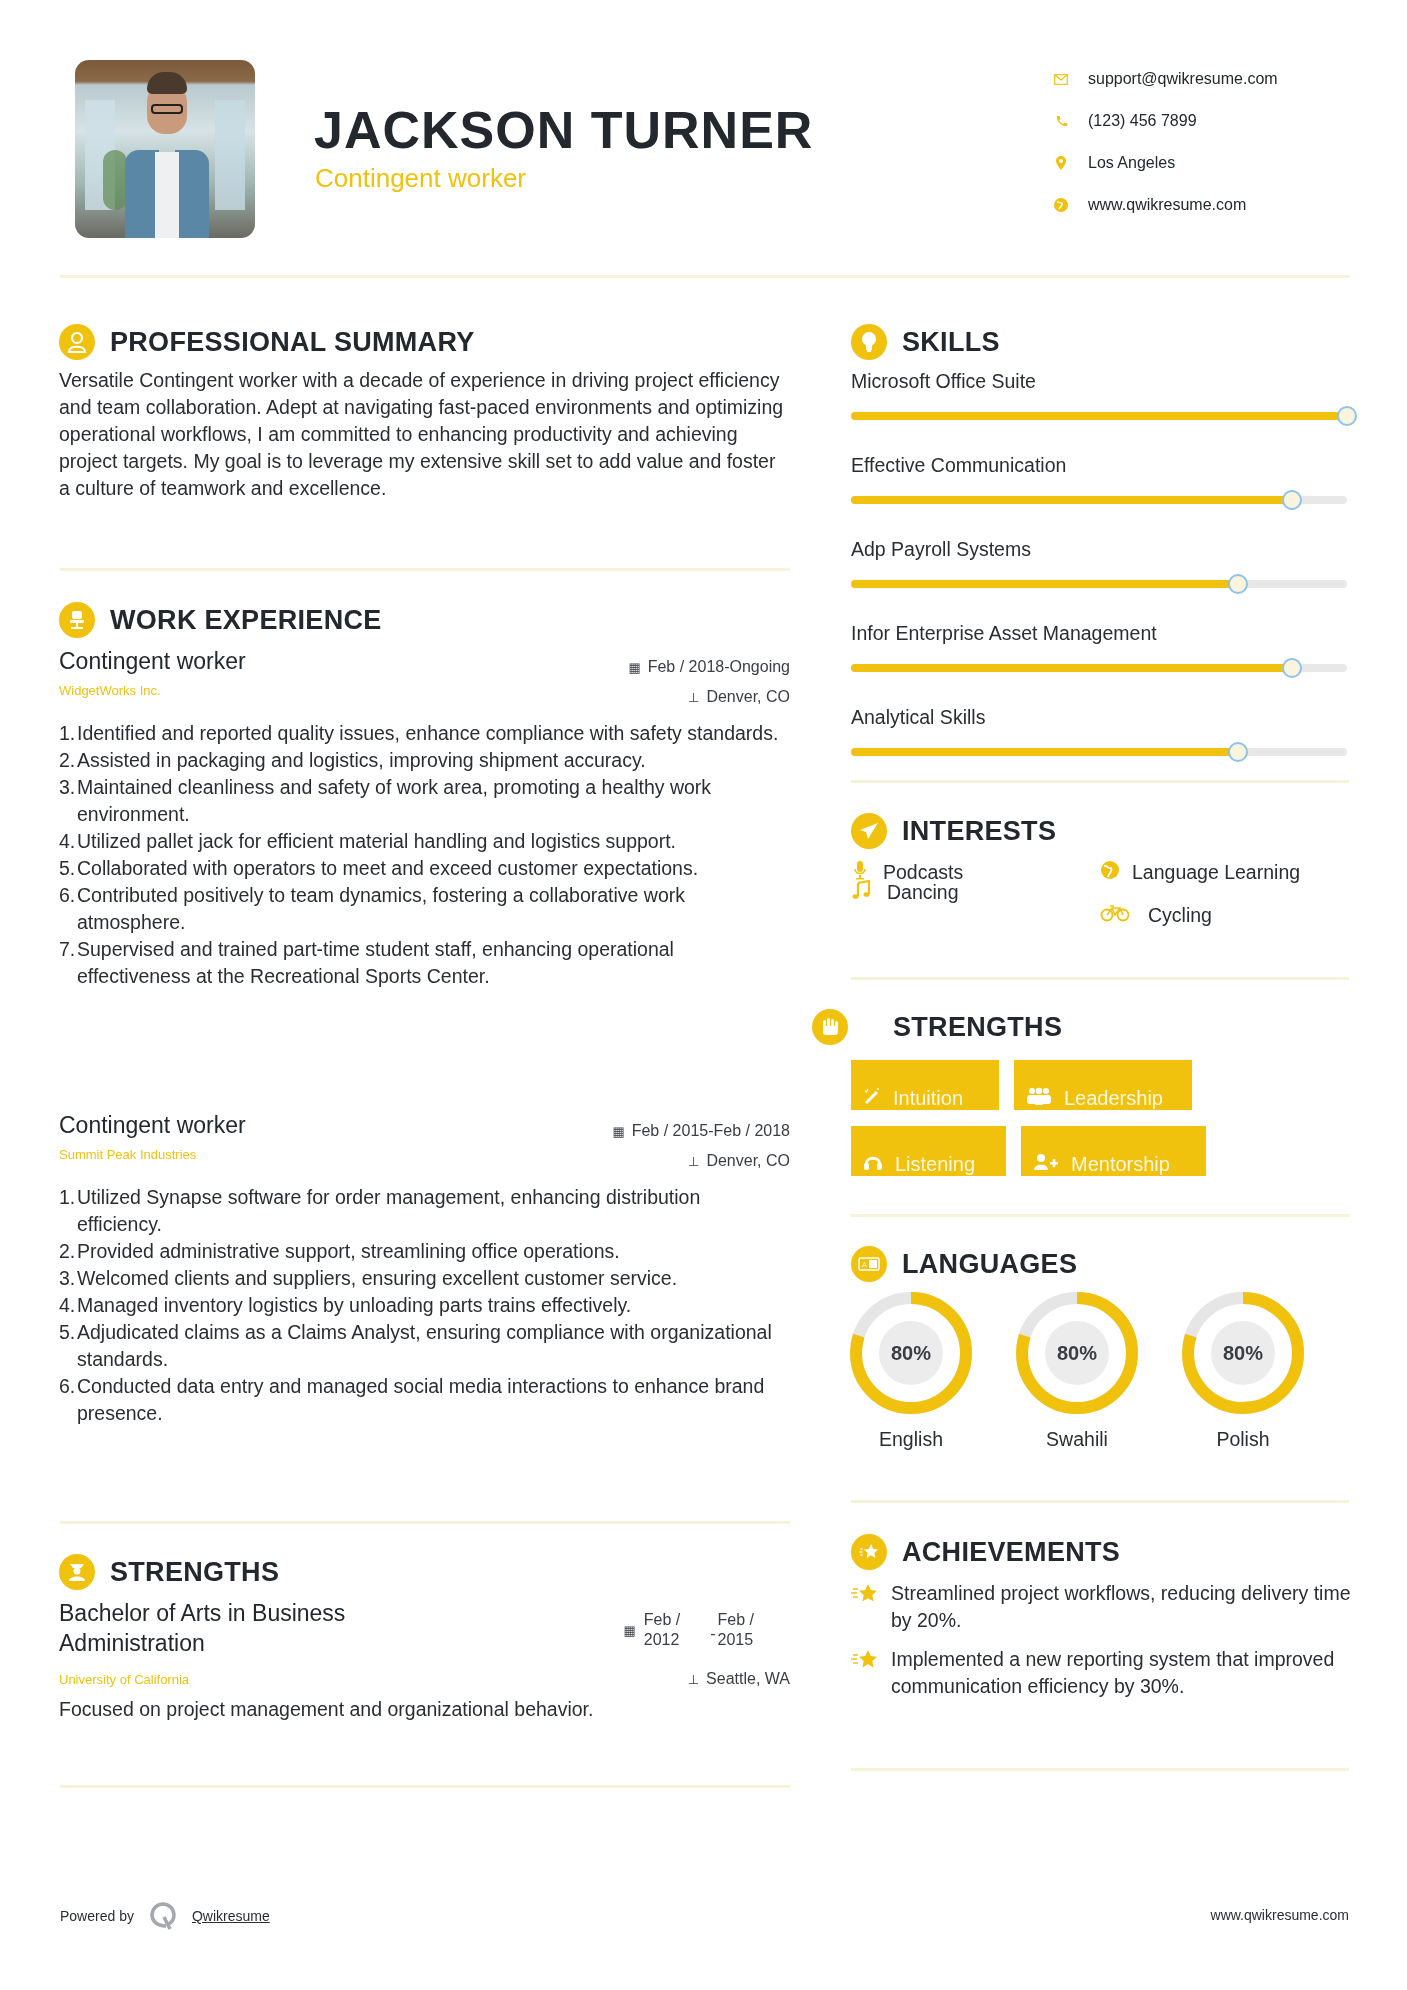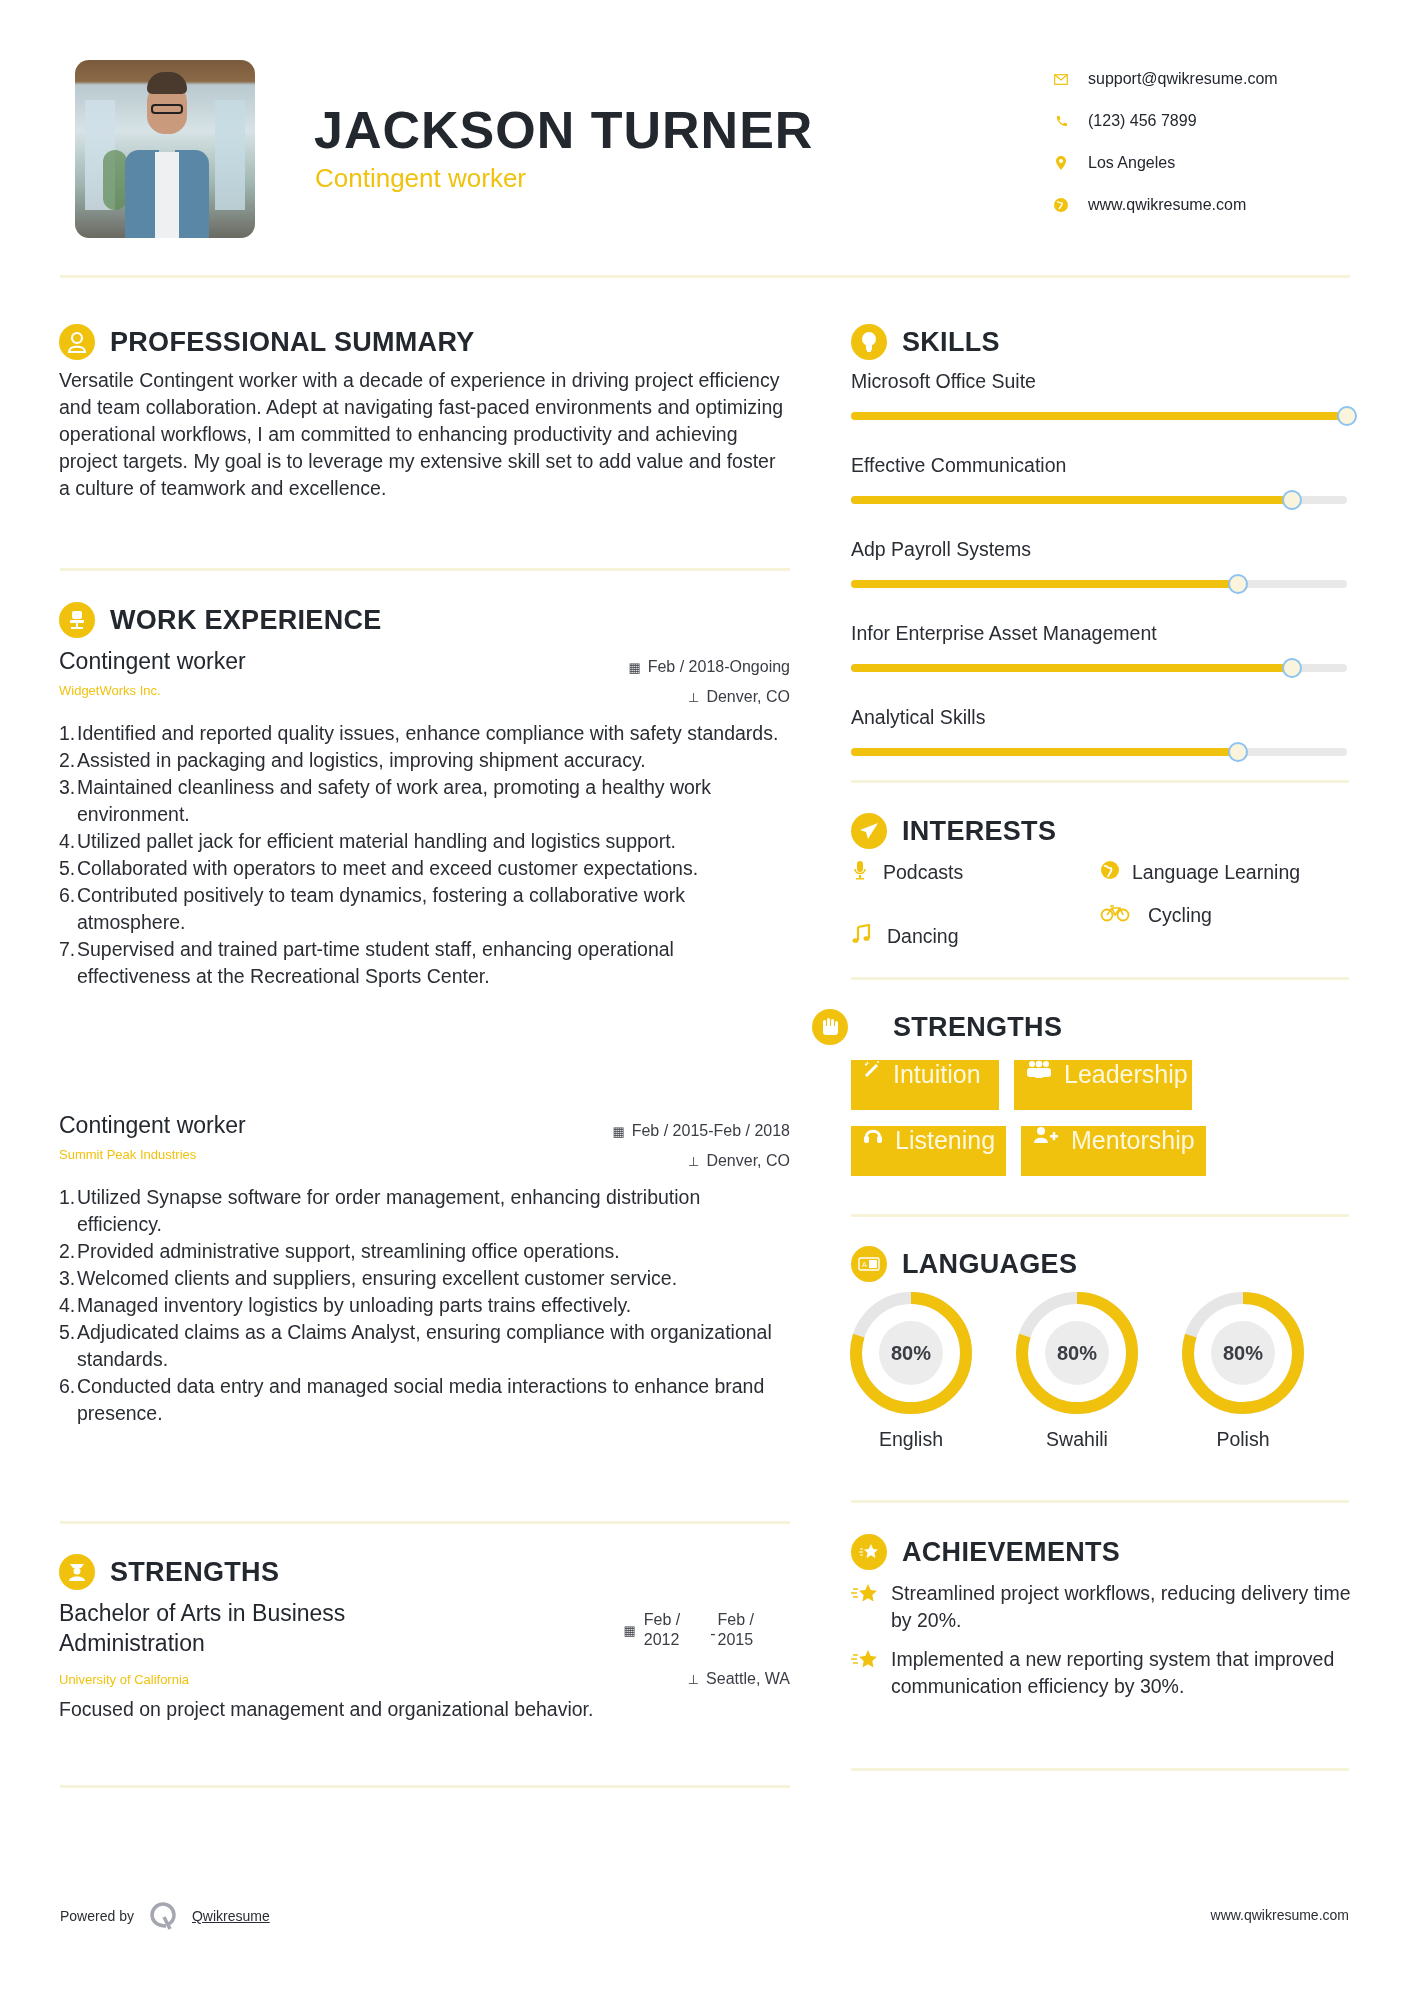--- a/index.html
+++ b/index.html
@@ -51,21 +51,21 @@
   .skill-name { font-size: 19.5px; color: #2a2d33; height: 40px; line-height: 30px; }
   .skill-track { position: relative; height: 8px; background: #e8e8e8; border-radius: 4px; width: 496px; margin-top: 6px; margin-bottom: 30px; }
   .skill-fill { position: absolute; left: 0; top: 0; height: 8px; background: #f0c20e; border-radius: 4px; }
   .skill-knob { position: absolute; top: -6px; width: 20px; height: 20px; margin-left: -10px; border-radius: 50%; background: #fbf4dc; border: 2px solid #8cc3f0; }
 
   
   .interest { position: absolute; display: flex; align-items: center; font-size: 19.5px; color: #2a2d33; }
   .interest .ii { color: #f0c20e; margin-right: 14px; font-size: 18px; width: 18px; text-align: center; }
 
   
-  .badge { position: absolute; height: 50px; background: #f0c20e; color: #fff8e0; display: flex; align-items: flex-start; padding: 0 12px; font-size: 25px; }
+  .badge { position: absolute; height: 50px; background: #f0c20e; color: #fff8e0; display: flex; align-items: flex-end; padding: 0 12px; font-size: 20px; }
   .badge .bi { margin-right: 12px; font-size: 17px; color: #fff; }
 
   
   .lang { position: absolute; width: 140px; text-align: center; }
   .ring { position: relative; width: 122px; height: 122px; margin: 0 auto; }
   .ring svg { position: absolute; left: 0; top: 0; }
   .ring .inner { position: absolute; left: 29px; top: 29px; width: 64px; height: 64px; border-radius: 50%; background: #ececec; display: flex; align-items: center; justify-content: center; font-size: 20px; font-weight: 700; color: #3a3d44; }
   .lang-name { font-size: 19.5px; color: #2a2d33; margin-top: 14px; }
 
   
@@ -332,21 +332,21 @@
 </div>
 <div class="interest" style="left:1100px; top:860px;">
   <span class="ii">
     <svg width="20" height="20" viewBox="0 0 20 20">
         <circle cx="10" cy="10" r="9" fill="#f0c20e"></circle>
         <path d="M4 6 C7 5 8 9 11 8 C13 11 9 13 8 17" fill="none" stroke="#fff" stroke-width="1.8"></path>
       </svg>
   </span>
   <span>Language Learning</span>
 </div>
-<div class="interest" style="left:851px; top:924px;">
+<div class="interest" style="left:851px; top:880px;">
   <span class="ii">
     <svg width="20" height="20" viewBox="0 0 20 20">
         <path d="M7 3 L18 1 L18 14" fill="none" stroke="#f0c20e" stroke-width="2.2"></path>
         <line x1="7" y1="3" x2="7" y2="16" stroke="#f0c20e" stroke-width="2.2"></line>
         <ellipse cx="4.5" cy="16.5" rx="3" ry="2.3" fill="#f0c20e"></ellipse>
         <ellipse cx="15.5" cy="14.5" rx="3" ry="2.3" fill="#f0c20e"></ellipse>
       </svg>
   </span>
   <span style="margin-left:4px;">Dancing</span>
 </div>

